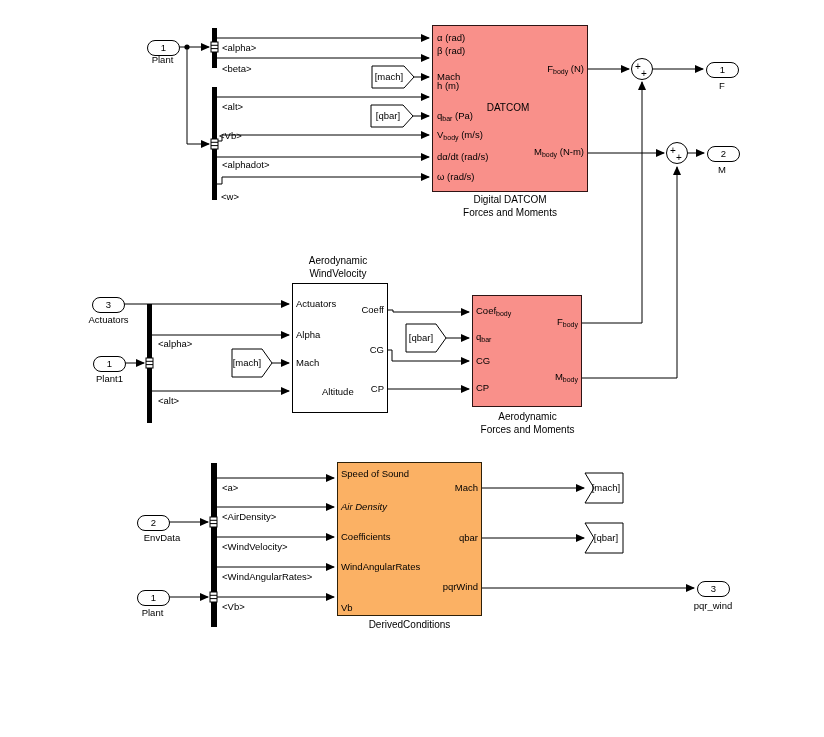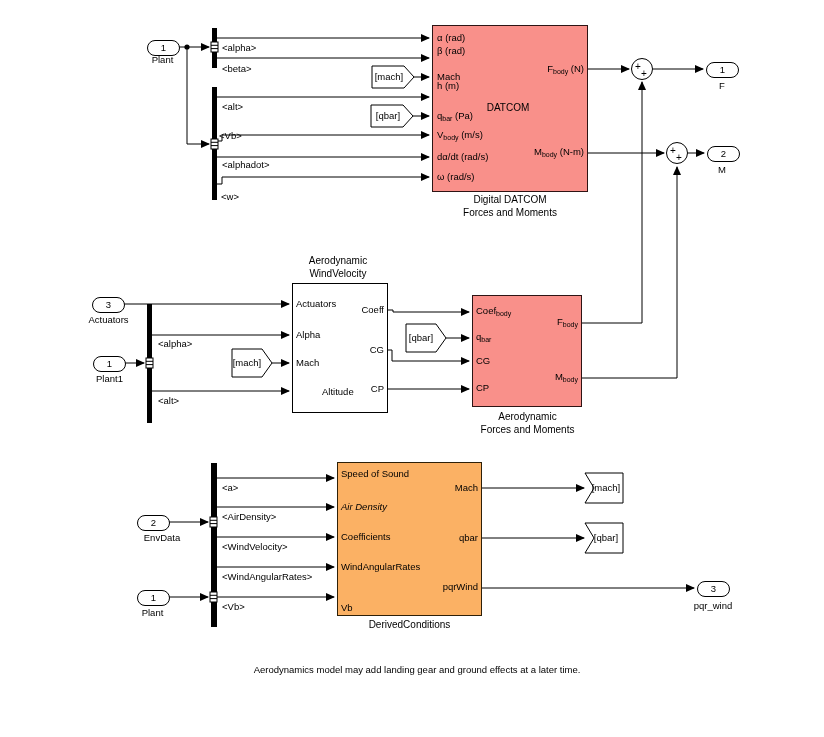--- a/index.html
+++ b/index.html
@@ -208,15 +208,14 @@
   <div class="lbl r" style="left:360px;top:532px;width:118px;">qbar</div>
   <div class="lbl r" style="left:360px;top:581px;width:118px;">pqrWind</div>
   <div class="lbl nm c" style="left:337px;top:619px;width:145px;">DerivedConditions</div>
 
   <div class="tagtxt" style="left:589px;top:482px;width:34px;">[mach]</div>
   <div class="tagtxt" style="left:589px;top:532px;width:34px;">[qbar]</div>
 
   <div class="port" style="left:697px;top:581px;">3</div>
   <div class="lbl c" style="left:684px;top:600px;width:58px;">pqr_wind</div>
 
-  <div class="lbl c" style="left:197px;top:664px;width:440px;">Aerodynamics model may add landing gear and ground effects at a later time.</div>
 
 </div>
 
 </body></html>

